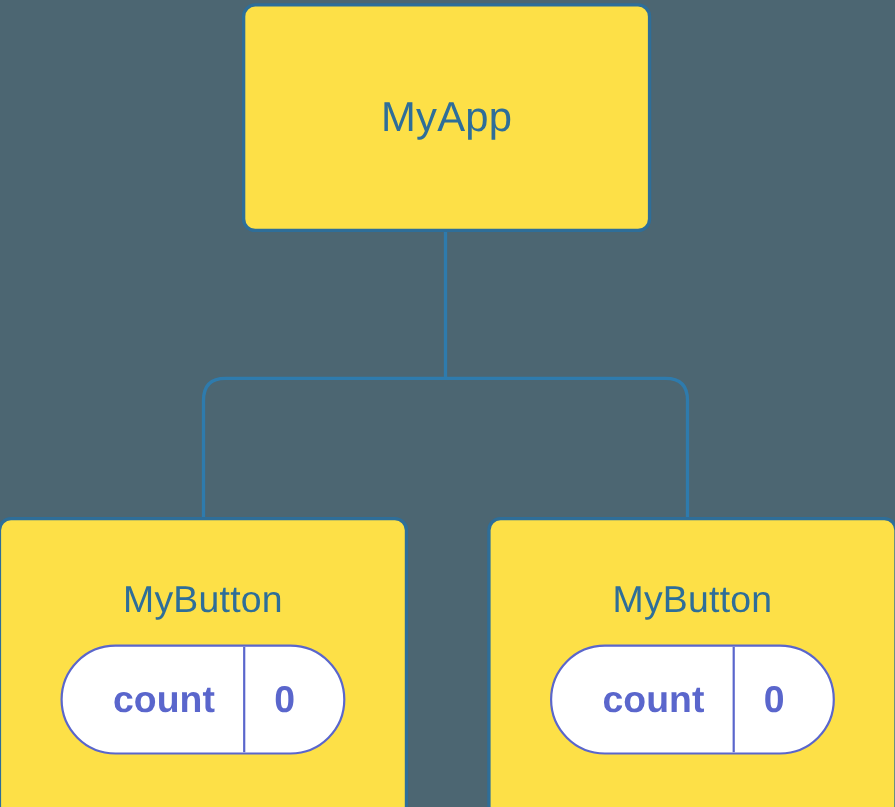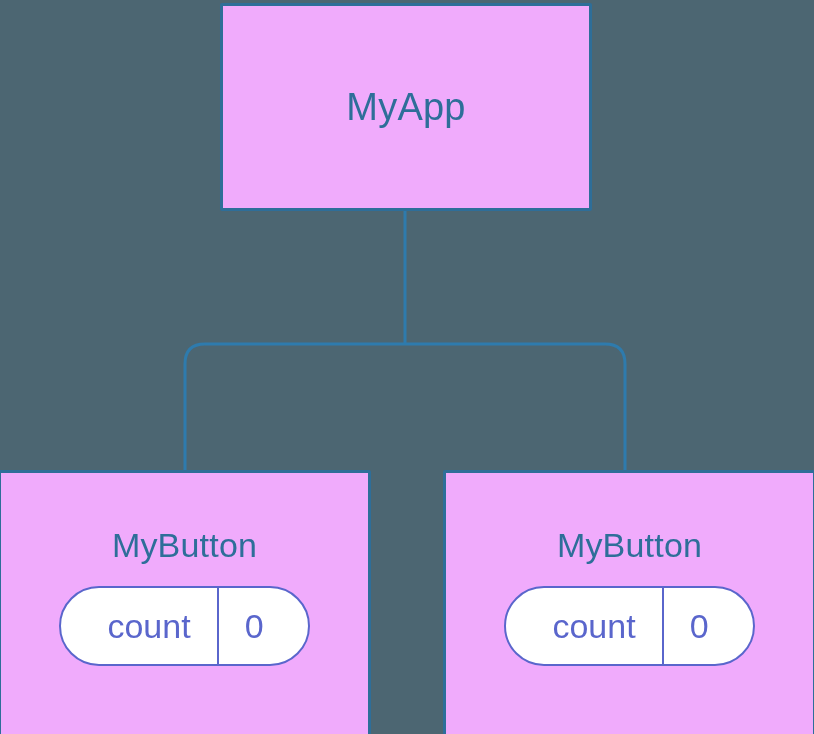--- a/index.html
+++ b/index.html
@@ -23,23 +23,23 @@
     position: absolute;
     left: 0;
     top: 0;
     width: 814px;
     height: 734px;
     pointer-events: none;
   }
 
   .node {
     position: absolute;
-    background: #f0abfc;
+    background: #fde047;
     border: 3px solid #2e6e99;
-    border-radius: 2px;
+    border-radius: 12px;
     box-sizing: border-box;
     display: flex;
     flex-direction: column;
     align-items: center;
   }
 
   
   #node-root {
     left: 220px;
     top: 3px;
@@ -71,26 +71,27 @@
     line-height: 1;
     letter-spacing: 0.2px;
     margin-top: 13px;
   }
 
   
   .state-pill {
     margin-top: 24px;
     display: flex;
     align-items: stretch;
-    height: 80px;
+    height: 100px;
     border: 2px solid #5a66cc;
     border-radius: 50px;
     box-sizing: border-box;
     background: #ffffff;
     overflow: hidden;
+    font-weight: bold;
   }
   .pill-key {
     display: flex;
     align-items: center;
     justify-content: center;
     padding: 0 26px 0 46px;
     color: #5a66cc;
     font-size: 34px;
     line-height: 1;
   }

